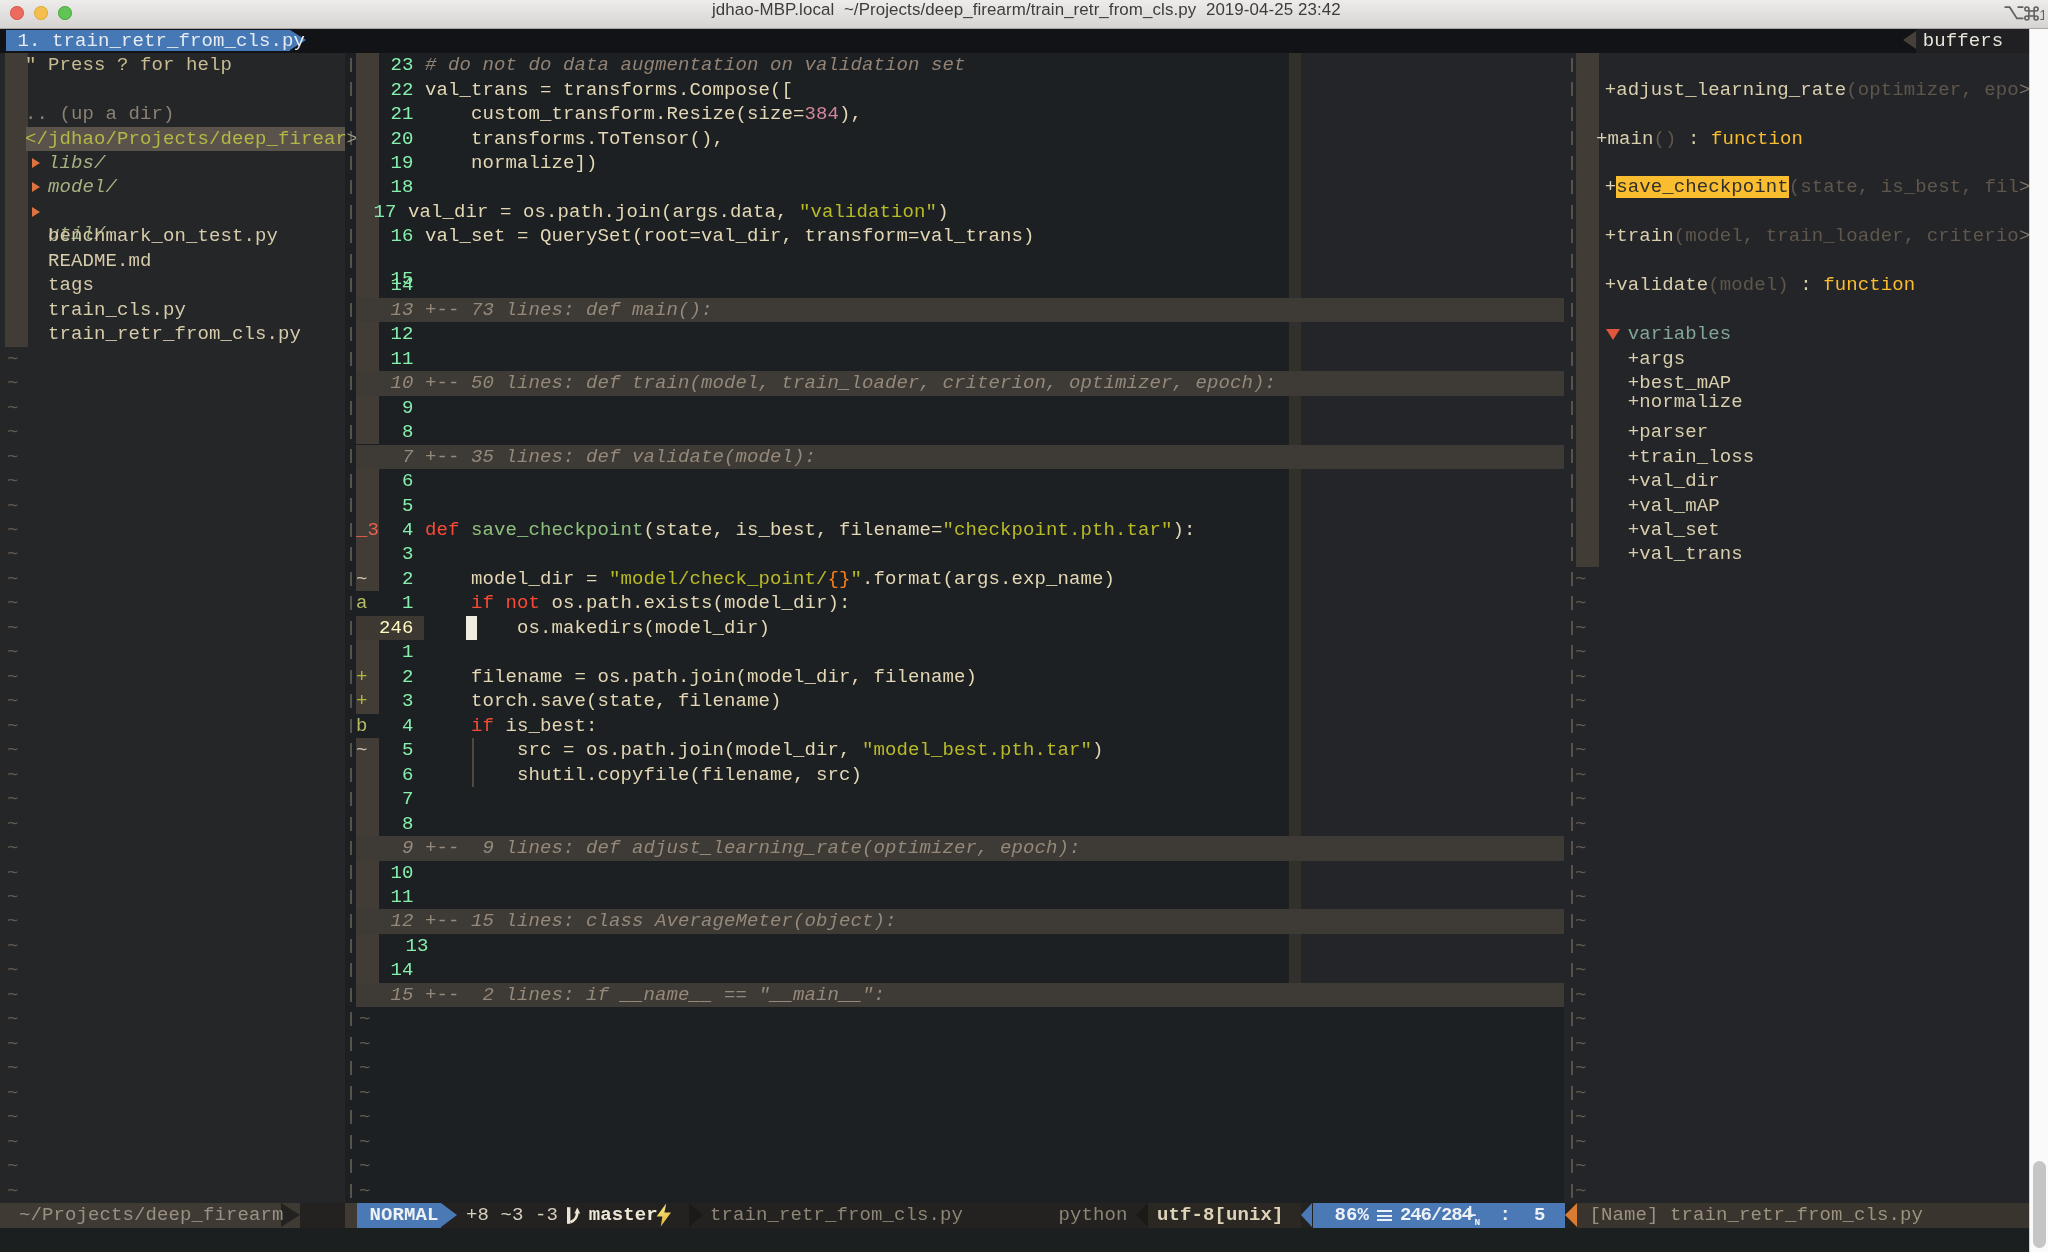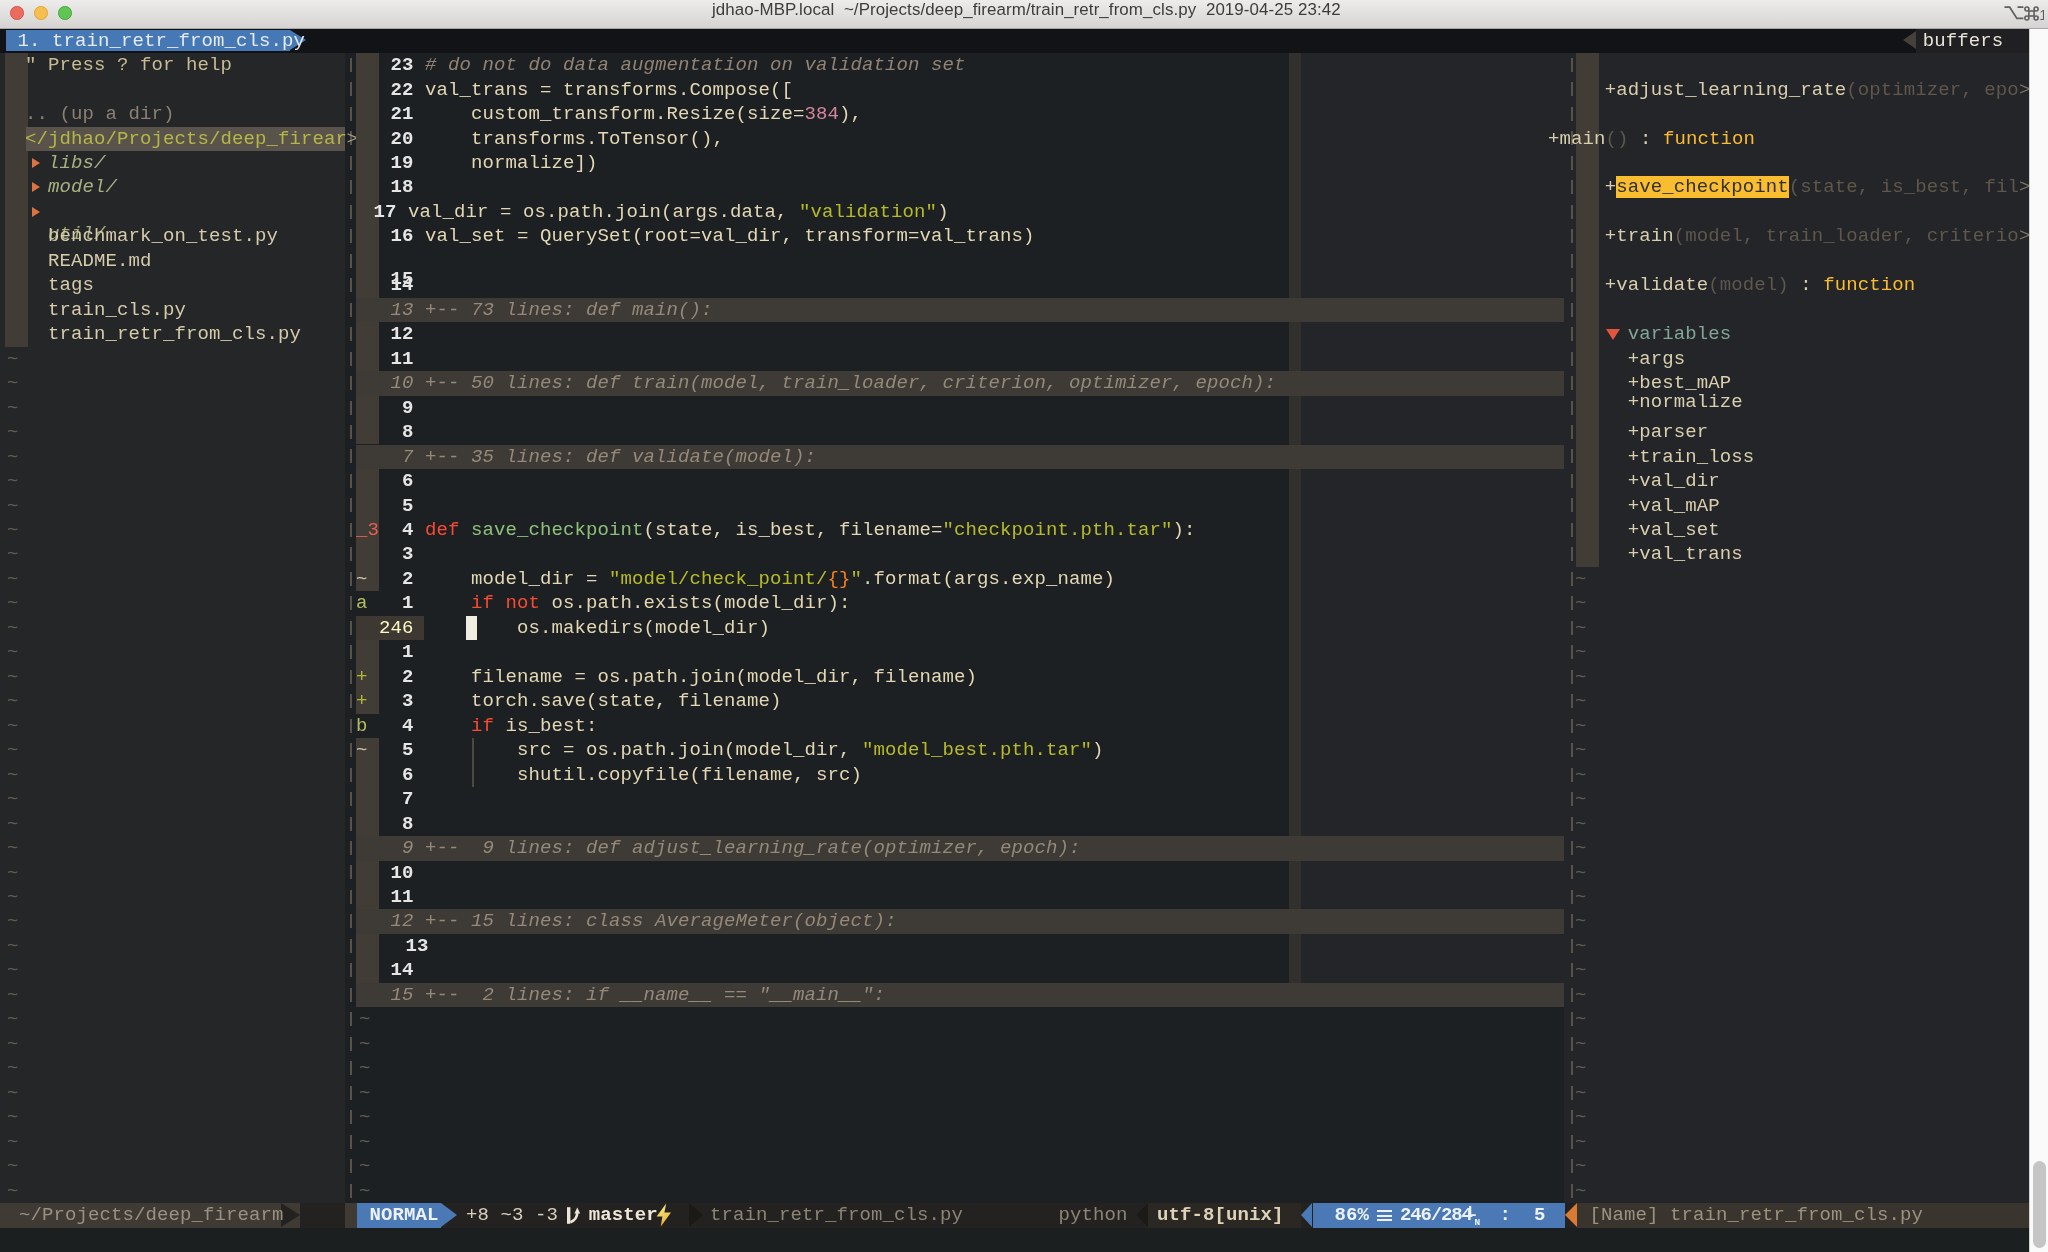--- a/index.html
+++ b/index.html
@@ -5,21 +5,21 @@
 body { position:relative; font-family:"Liberation Mono", monospace; -webkit-font-smoothing:antialiased; }
 .ab { position:absolute; }
 pre { position:absolute; font:19px/24.468px "Liberation Mono", monospace; white-space:pre; letter-spacing:0.1px; }
 .c { color:#928374; font-style:italic; }
 .k { color:#fb4934; }
 .s { color:#b8bb26; }
 .n { color:#d3869b; }
 .f { color:#8ec07c; }
 .o { color:#fe8019; }
 .t { color:#e3d7b4; }
-.ln { color:#e5e5e5;font-weight:bold; }
+.ln { color:#86efac; }
 .fold { color:#94897a; font-style:italic; }
 .help { color:#c9bc94; }
 .dim { color:#8a8173; }
 .dir { color:#a7b181;font-style:italic; }
 .file { color:#d6cbaa; }
 .cur { color:#b5b844; }
 .tb { color:#d9cfae; }
 .ta { color:#5f574b; }
 .tfn { color:#fabd2f; }
 .tv { color:#83a598; }
@@ -180,21 +180,21 @@
 <pre style="left:359.0px;top:1007.3px;color:#625c52;">~</pre>
 <pre style="left:359.0px;top:1031.8px;color:#625c52;">~</pre>
 <pre style="left:359.0px;top:1056.3px;color:#625c52;">~</pre>
 <pre style="left:359.0px;top:1080.7px;color:#625c52;">~</pre>
 <pre style="left:359.0px;top:1105.2px;color:#625c52;">~</pre>
 <pre style="left:359.0px;top:1129.7px;color:#625c52;">~</pre>
 <pre style="left:359.0px;top:1154.1px;color:#625c52;">~</pre>
 <pre style="left:359.0px;top:1178.6px;color:#625c52;">~</pre>
 <div class="ab" style="left:1576.0px;top:53.1px;width:23.0px;height:513.8px;background:#423c36;"></div>
 <pre style="left:1604.8px;top:77.5px;"><span class="tb">+adjust_learning_rate</span><span class="ta">(optimizer, epo</span><span style="color:#7d7468;">&gt;</span></pre>
-<pre style="left:1548px;top:126.5px;"><span class="tb">+main</span><span class="ta">()</span><span class="tb"> : </span><span class="tfn">function</span></pre>
+<pre style="left:1596px;top:126.5px;"><span class="tb">+main</span><span class="ta">()</span><span class="tb"> : </span><span class="tfn">function</span></pre>
 <pre style="left:1604.8px;top:175.4px;"><span class="tb">+</span><span style="background:#fabd2f;color:#32302a;">save_checkpoint</span><span class="ta">(state, is_best, fil</span><span style="color:#7d7468;">&gt;</span></pre>
 <pre style="left:1604.8px;top:224.3px;"><span class="tb">+train</span><span class="ta">(model, train_loader, criterio</span><span style="color:#7d7468;">&gt;</span></pre>
 <pre style="left:1604.8px;top:273.3px;"><span class="tb">+validate</span><span class="ta">(model)</span><span class="tb"> : </span><span class="tfn">function</span></pre>
 <pre style="left:1604.8px;top:322.2px;"><span class="tv">  variables</span></pre>
 <pre style="left:1604.8px;top:346.7px;"><span class="tb">  +args</span></pre>
 <pre style="left:1604.8px;top:371.2px;"><span class="tb">  +best_mAP</span></pre>
 <pre style="left:1604.8px;top:390px;"><span class="tb">  +normalize</span></pre>
 <pre style="left:1604.8px;top:420.1px;"><span class="tb">  +parser</span></pre>
 <pre style="left:1604.8px;top:444.6px;"><span class="tb">  +train_loss</span></pre>
 <pre style="left:1604.8px;top:469.0px;"><span class="tb">  +val_dir</span></pre>

